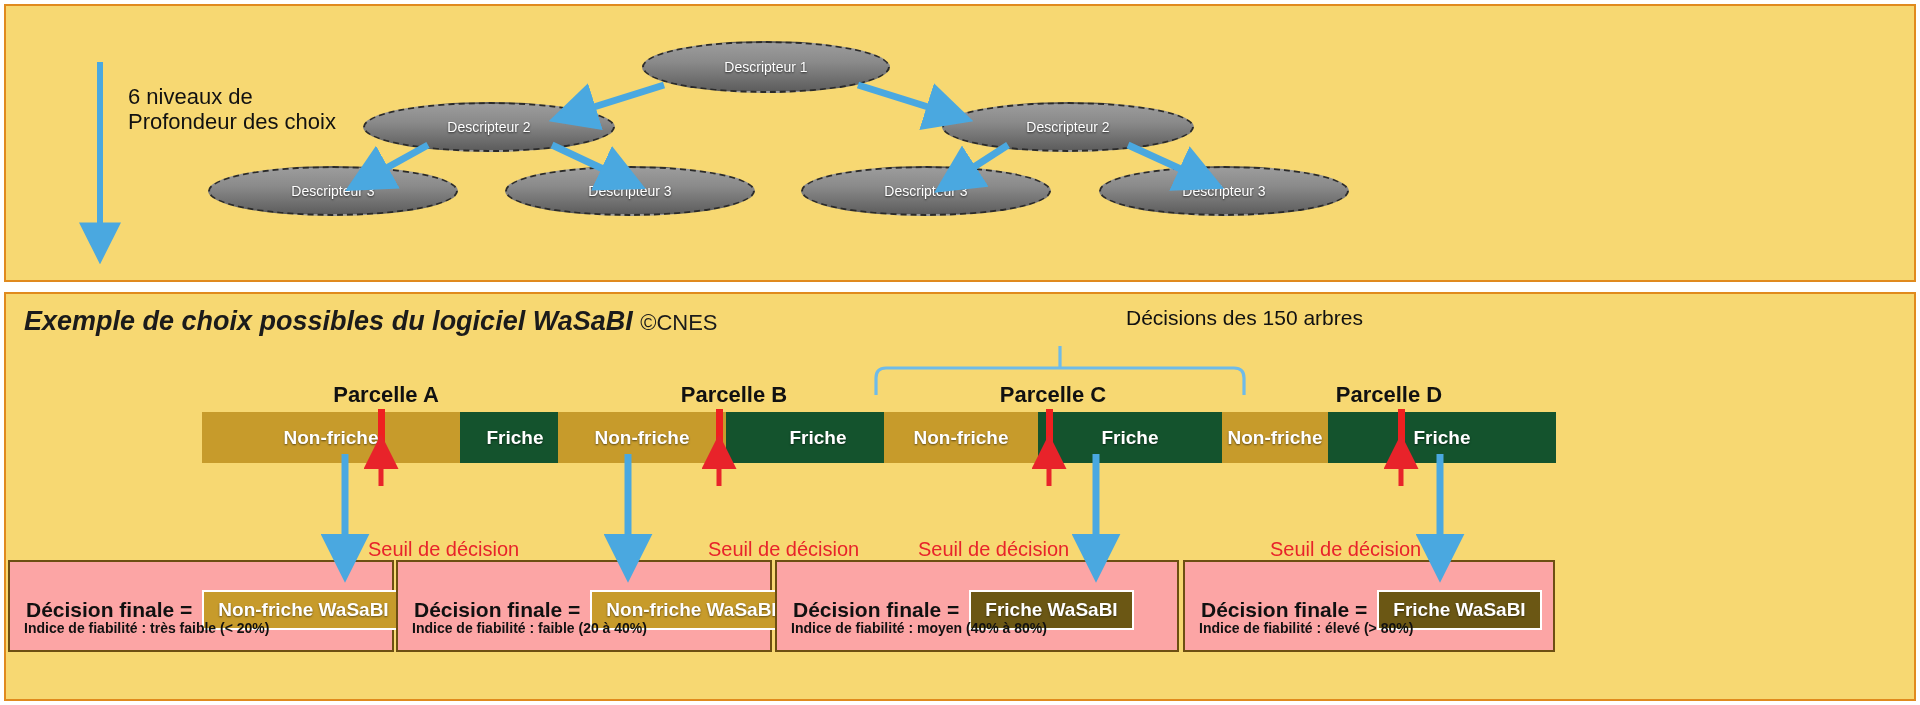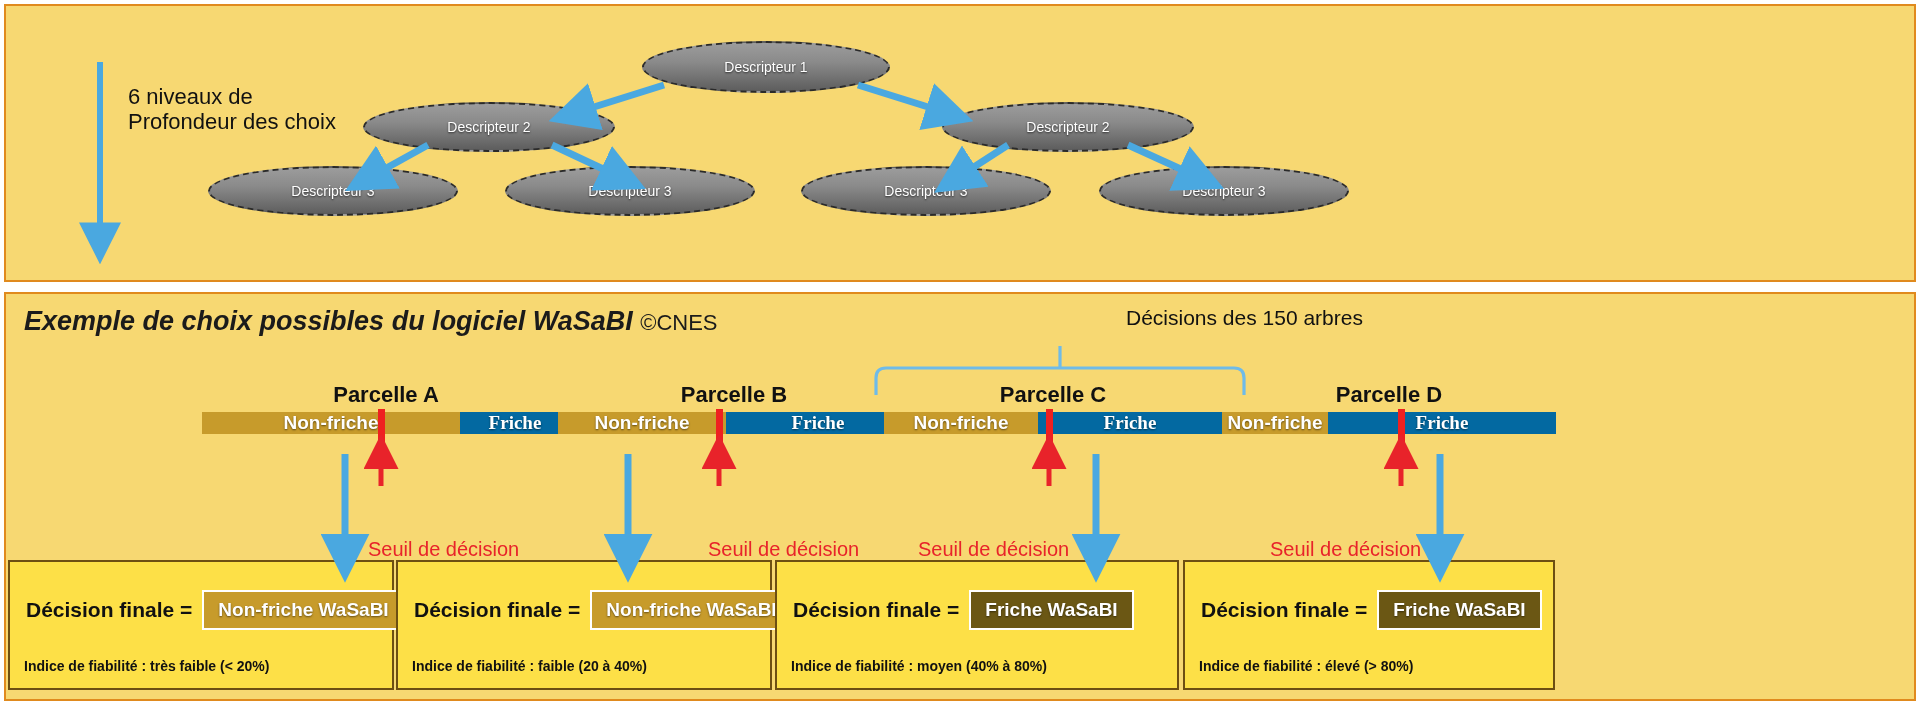--- a/index.html
+++ b/index.html
@@ -23,32 +23,32 @@
   
   .node{position:absolute;border-radius:50%;
         background:linear-gradient(to bottom,#9c9c9c 0%,#8a8a8a 40%,#5d5d5d 100%);
         border:2px dashed #2a2a2a;
         display:flex;align-items:center;justify-content:center;
         color:#ffffff;font-size:14px;font-weight:normal;
         text-shadow:0 1px 2px rgba(0,0,0,.65);box-sizing:border-box;}
 
   
   .parcelle-name{position:absolute;font-size:22px;font-weight:bold;color:#111;text-align:center;white-space:nowrap;}
-  .bar{position:absolute;top:412px;height:22px;box-sizing:border-box;display:flex;}
+  .bar{position:absolute;top:412px;height:51px;box-sizing:border-box;display:flex;}
   .seg{display:flex;align-items:center;justify-content:center;color:#fff;font-size:19px;font-weight:bold;
        text-shadow:0 1px 2px rgba(0,0,0,.55);box-sizing:border-box;position:relative;}
   .seg.nonfriche{background:#c79b2b;}
-  .seg.friche{background:#0369a1;font-family:Liberation Serif, serif;}
+  .seg.friche{background:#14532d;}
   .threshold{position:absolute;top:409px;width:7px;height:44px;background:#ef2020;}
 
   
   .seuil-label{position:absolute;font-size:20px;color:#e8232a;white-space:nowrap;margin-top:48px;}
 
   
-  .resbox{position:absolute;top:560px;height:130px;background:#fde047;border:2px solid #6d4f12;box-sizing:border-box;}
+  .resbox{position:absolute;top:560px;height:92px;background:#fca5a5;border:2px solid #6d4f12;box-sizing:border-box;}
   .res-line1{position:absolute;left:16px;top:28px;display:flex;align-items:center;gap:10px;white-space:nowrap;}
   .res-label{font-size:21px;font-weight:bold;color:#111;}
   .tag{display:inline-flex;align-items:center;justify-content:center;
        height:40px;padding:12px 14px;color:#fff;font-size:19px;font-weight:bold;
        text-shadow:0 1px 2px rgba(0,0,0,.5);box-sizing:border-box;}
   .tag.nonfriche{background:#c79b2b;border:2px solid #ffffff;}
   .tag.friche{background:#6b5714;border:2px solid #ffffff;}
   .res-line2{position:absolute;left:14px;bottom:14px;font-size:14px;font-weight:bold;color:#111;white-space:nowrap;}
 
   svg.overlay{position:absolute;left:0;top:0;width:1920px;height:705px;pointer-events:none;}

